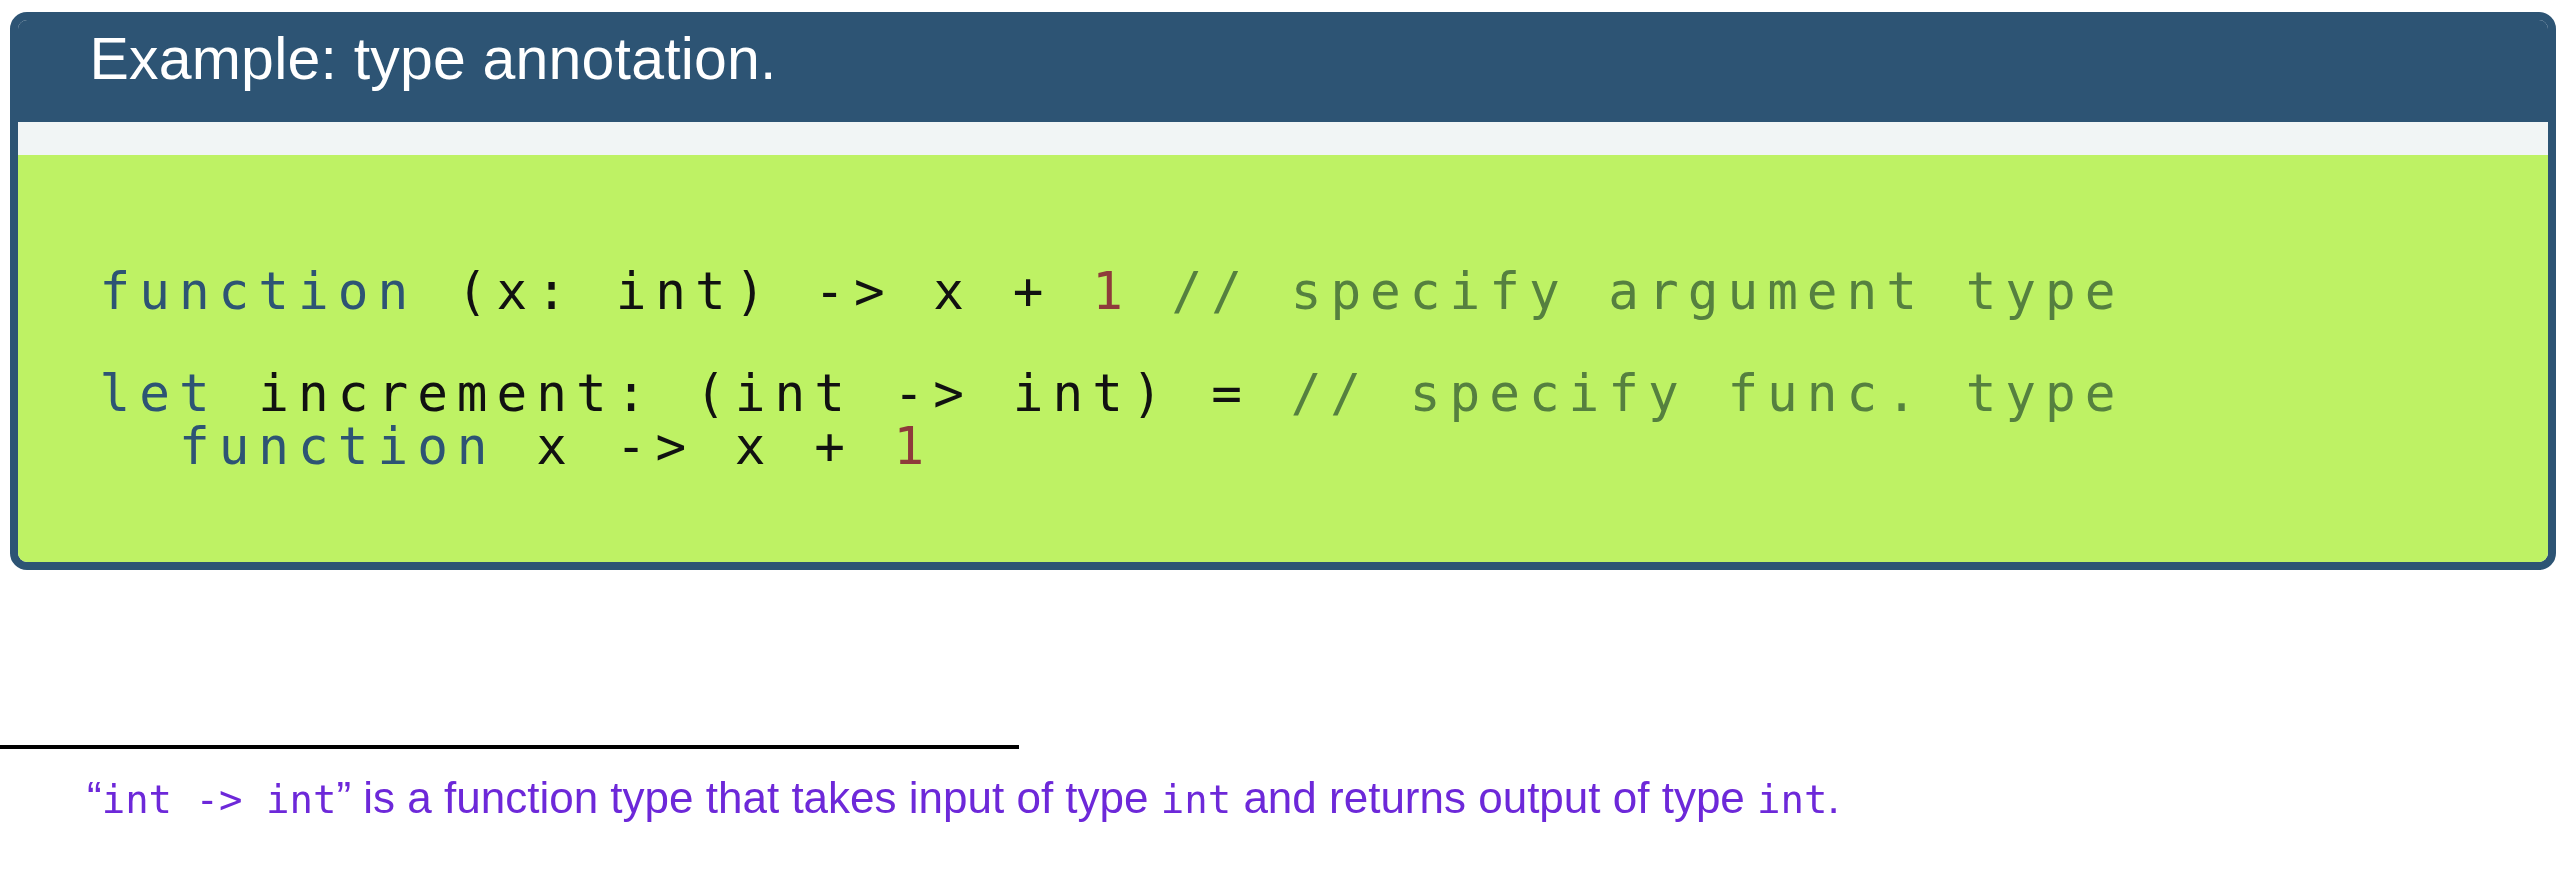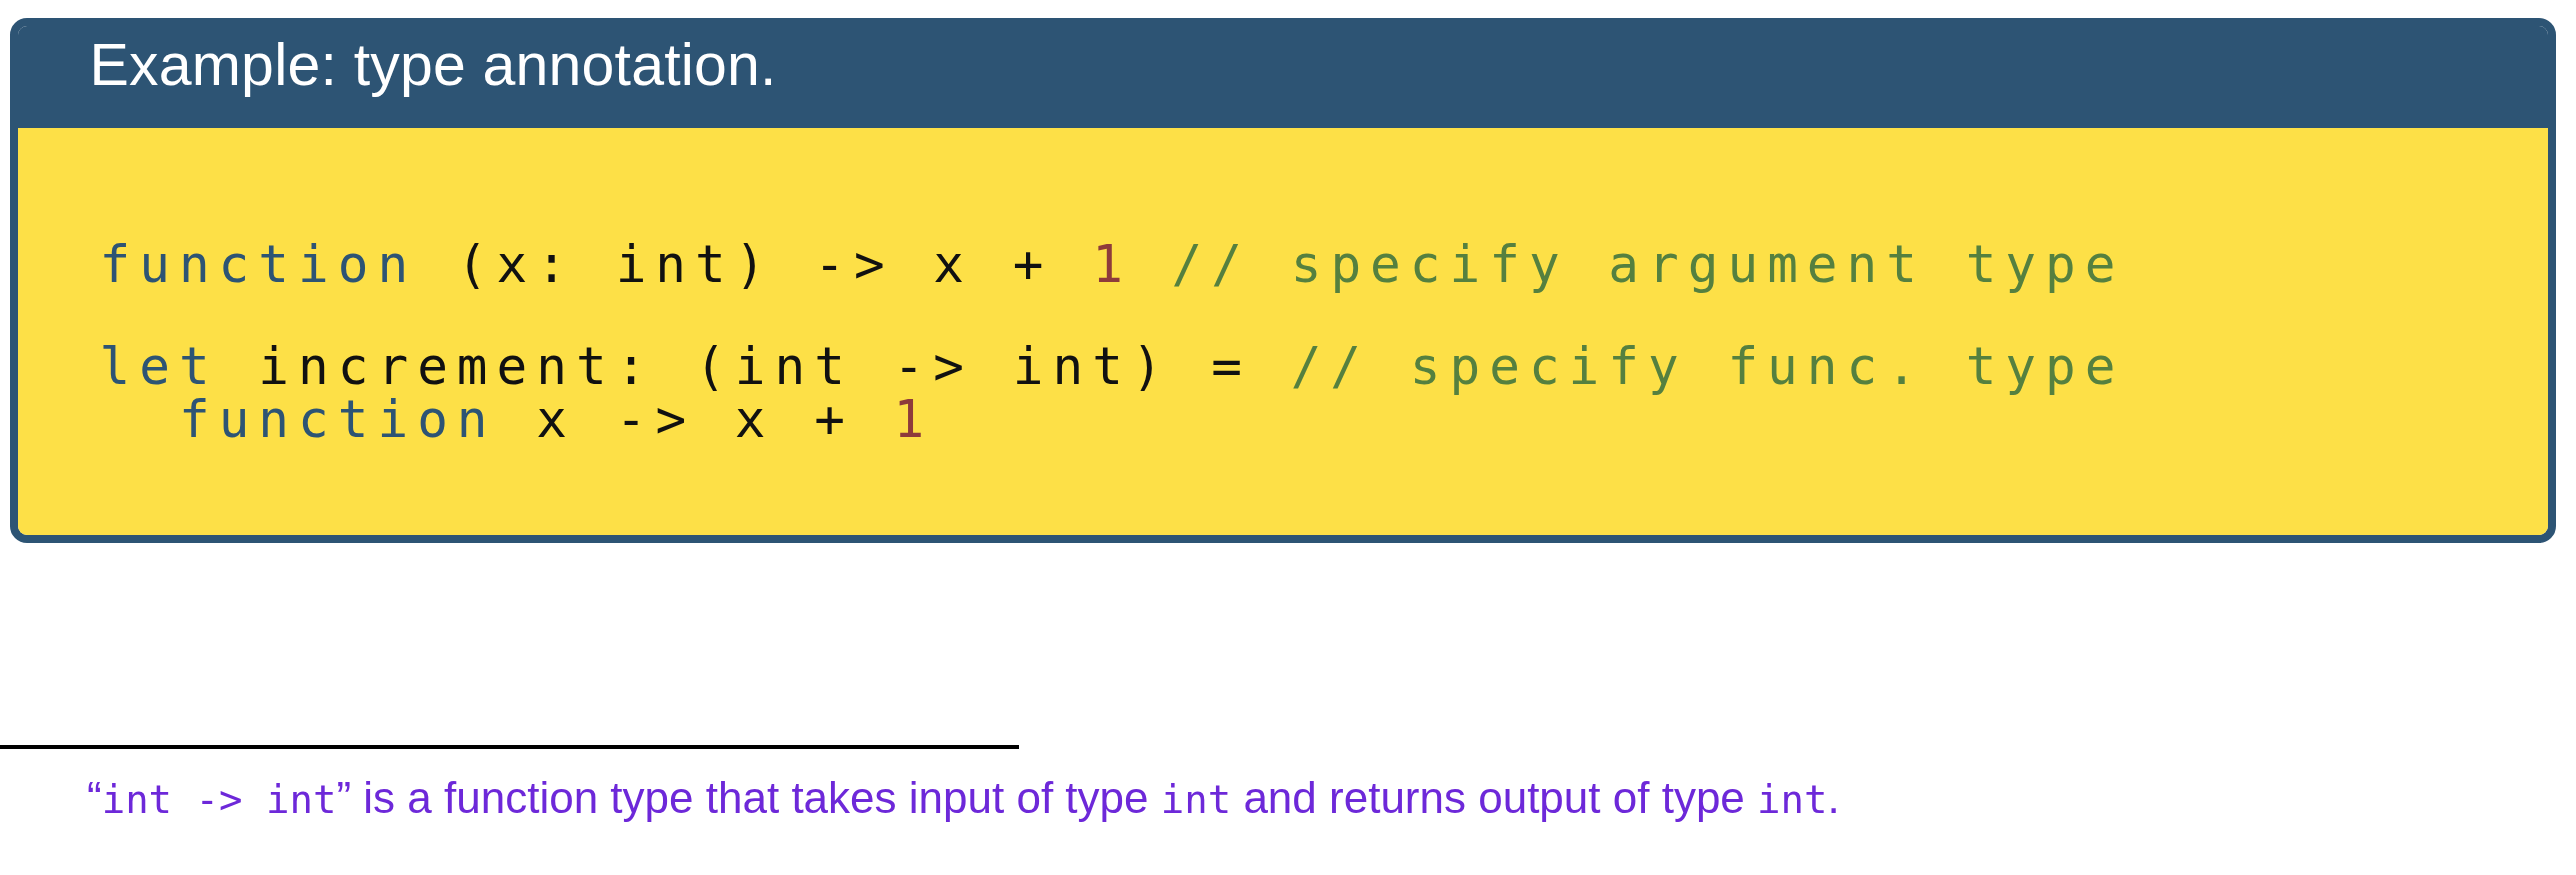--- a/index.html
+++ b/index.html
@@ -12,42 +12,43 @@
     height: 876px;
     font-family: "Liberation Sans", sans-serif;
     position: relative;
     overflow: hidden;
   }
 
   
   .example-block {
     position: absolute;
     left: 9.5px;
-    top: 18px;
+    top: 12px;
     width: 2546px;
     border: 8.5px solid #2d5474;
     border-radius: 17px;
     box-sizing: border-box;
     overflow: hidden;
     background: #f1f5f5;
   }
   .example-header {
     background: #2d5474;
     color: #ffffff;
     padding: 5.7px 0 9.5px 72px;
     font-size: 59px;
     line-height: 1.12;
     letter-spacing: 0.2px;
     height: 102px;
     box-sizing: border-box;
   }
   .example-body {
-    background: #fde047;
+    background: #bef264;
     padding: 59px 0 38px 82px;
     box-sizing: border-box;
+    margin-top: 33px;
   }
   .code {
     font-family: "DejaVu Sans Mono", "Liberation Mono", monospace;
     font-size: 51px;
     line-height: 1.04;
     letter-spacing: 9px;
     white-space: pre;
     color: #111111;
   }
   .code .line {

